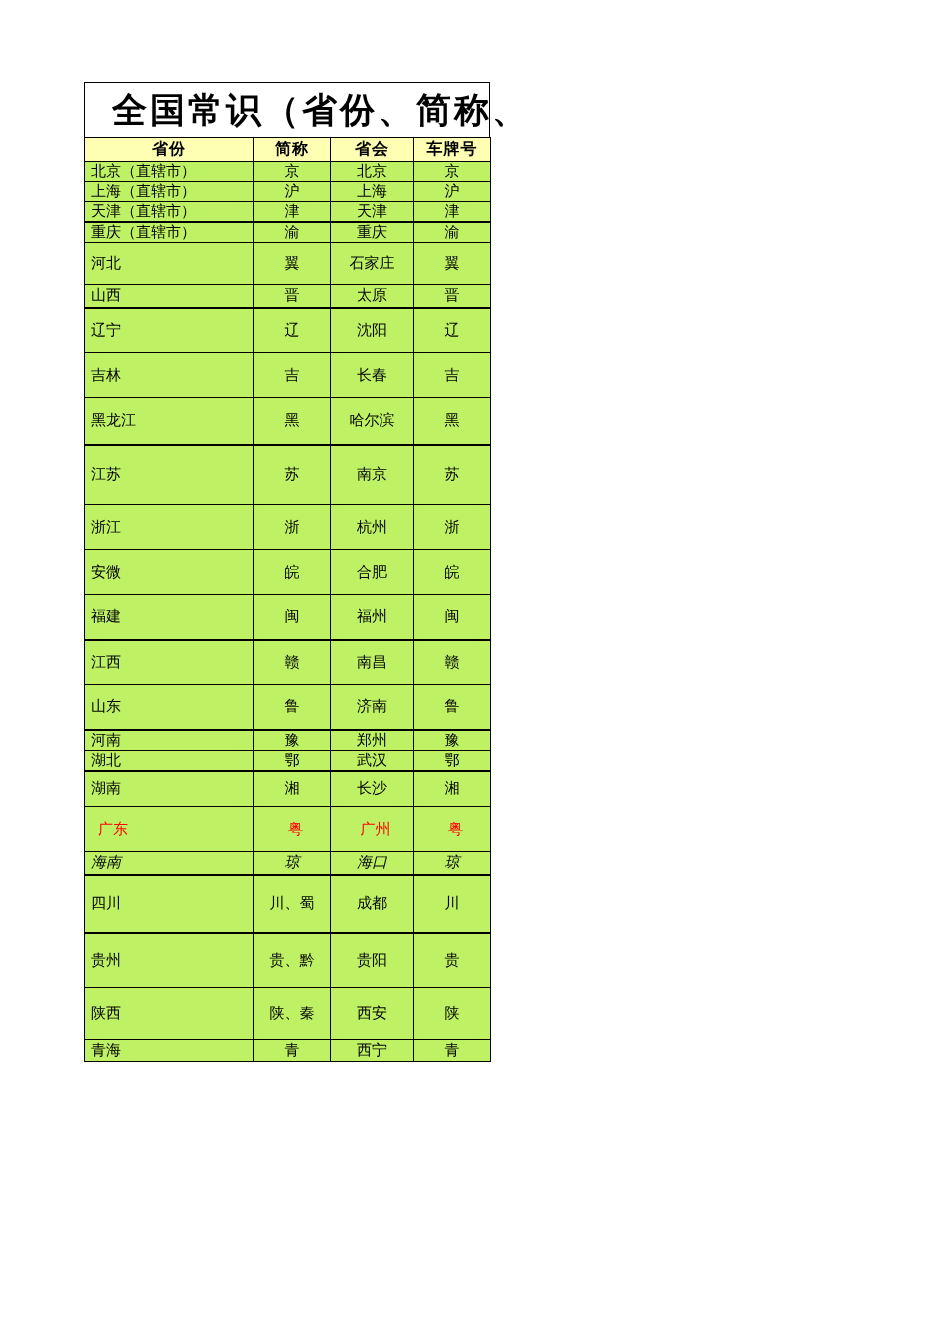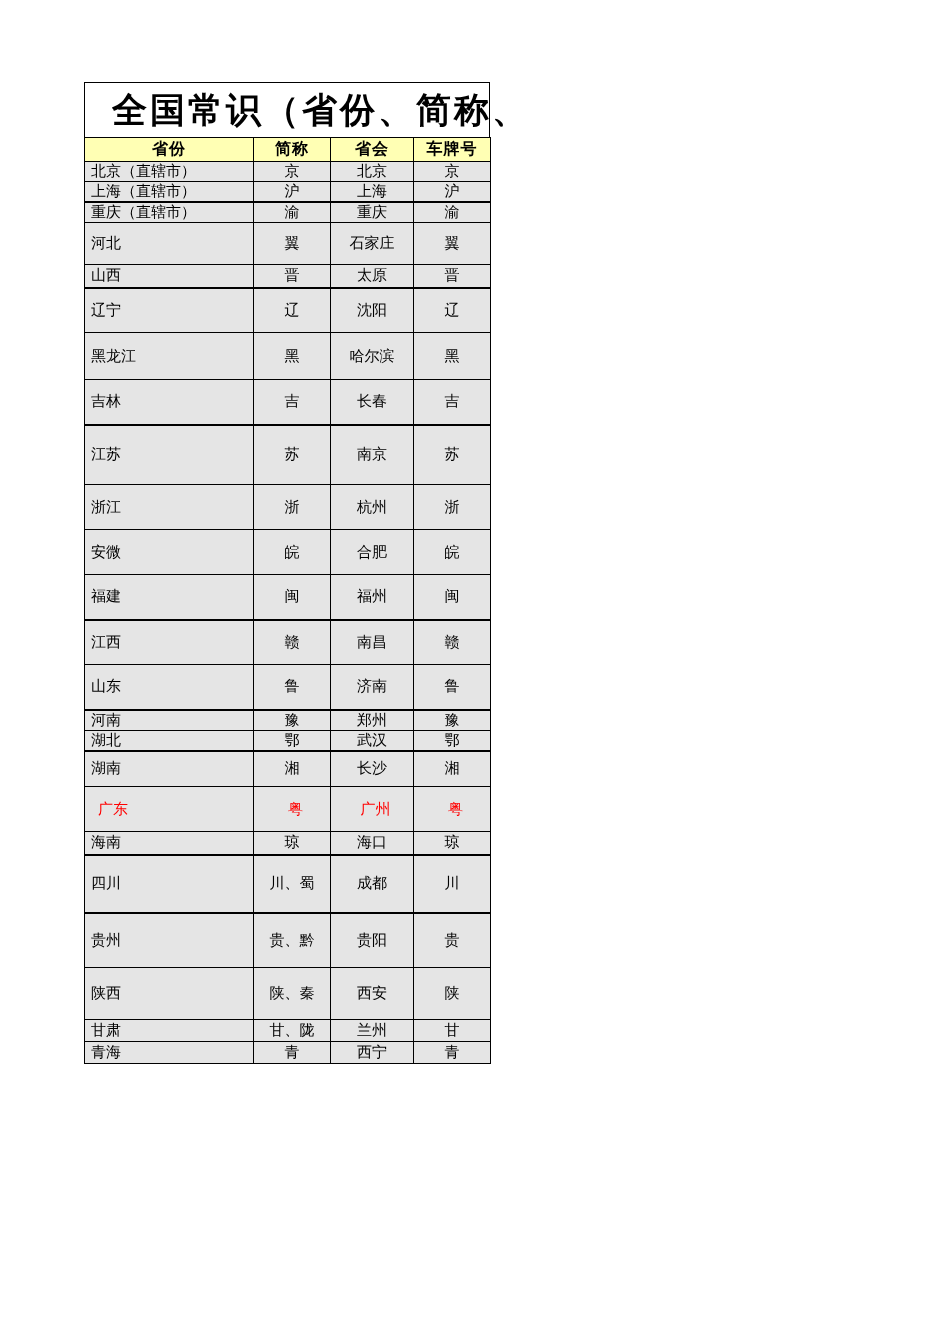--- a/index.html
+++ b/index.html
@@ -55,21 +55,21 @@
     color: #000000;
   }
 
   
   #grid {
     position: absolute;
     left: 84px;
     top: 137px;
     border-collapse: collapse;
     table-layout: fixed;
-    background: #e5e5e5;
+    background: #bef264;
   }
   #grid col.c-prov { width: 169px; }
   #grid col.c-abbr { width: 77px; }
   #grid col.c-cap  { width: 83px; }
   #grid col.c-plate{ width: 77px; }
 
   #grid td, #grid th {
     border: 1px solid #000000;
     padding: 0 6px;
     font-family: "DejaVu Sans", "Liberation Sans", sans-serif;
@@ -131,20 +131,26 @@
           <td class="abbr">京</td>
           <td class="cap">北京</td>
           <td class="plate">京</td>
         </tr>
         <tr style="height: 19px;">
           <td class="prov">上海（直辖市）</td>
           <td class="abbr">沪</td>
           <td class="cap">上海</td>
           <td class="plate">沪</td>
         </tr>
+        <tr style="height: 19px;">
+          <td class="prov">天津（直辖市）</td>
+          <td class="abbr">津</td>
+          <td class="cap">天津</td>
+          <td class="plate">津</td>
+        </tr>
         <tr class="thick-top" style="height: 19px;">
           <td class="prov">重庆（直辖市）</td>
           <td class="abbr">渝</td>
           <td class="cap">重庆</td>
           <td class="plate">渝</td>
         </tr>
         <tr style="height: 42px;">
           <td class="prov">河北</td>
           <td class="abbr">翼</td>
           <td class="cap">石家庄</td>
@@ -155,32 +161,32 @@
           <td class="abbr">晋</td>
           <td class="cap">太原</td>
           <td class="plate">晋</td>
         </tr>
         <tr class="thick-top" style="height: 45px;">
           <td class="prov">辽宁</td>
           <td class="abbr">辽</td>
           <td class="cap">沈阳</td>
           <td class="plate">辽</td>
         </tr>
+        <tr style="height: 45px;">
+          <td class="prov">吉林</td>
+          <td class="abbr">吉</td>
+          <td class="cap">长春</td>
+          <td class="plate">吉</td>
+        </tr>
         <tr style="height: 47px;">
           <td class="prov">黑龙江</td>
           <td class="abbr">黑</td>
           <td class="cap">哈尔滨</td>
           <td class="plate">黑</td>
         </tr>
-        <tr style="height: 45px;">
-          <td class="prov">吉林</td>
-          <td class="abbr">吉</td>
-          <td class="cap">长春</td>
-          <td class="plate">吉</td>
-        </tr>
         <tr class="thick-top" style="height: 60px; margin-top: 26px;">
           <td class="prov">江苏</td>
           <td class="abbr">苏</td>
           <td class="cap">南京</td>
           <td class="plate">苏</td>
         </tr>
         <tr style="height: 45px;">
           <td class="prov">浙江</td>
           <td class="abbr">浙</td>
           <td class="cap">杭州</td>
@@ -227,21 +233,21 @@
           <td class="abbr">湘</td>
           <td class="cap">长沙</td>
           <td class="plate">湘</td>
         </tr>
         <tr class="hl" style="height: 45px;">
           <td class="prov">广东</td>
           <td class="abbr">粤</td>
           <td class="cap">广州</td>
           <td class="plate">粤</td>
         </tr>
-        <tr style="height: 23px;">
+        <tr style="height: 23px; font-style: italic;">
           <td class="prov">海南</td>
           <td class="abbr">琼</td>
           <td class="cap">海口</td>
           <td class="plate">琼</td>
         </tr>
         <tr class="thick-top" style="height: 58px;">
           <td class="prov">四川</td>
           <td class="abbr">川、蜀</td>
           <td class="cap">成都</td>
           <td class="plate">川</td>
@@ -252,26 +258,20 @@
           <td class="cap">贵阳</td>
           <td class="plate">贵</td>
         </tr>
         <tr style="height: 52px;">
           <td class="prov">陕西</td>
           <td class="abbr">陕、秦</td>
           <td class="cap">西安</td>
           <td class="plate">陕</td>
         </tr>
         <tr style="height: 22px;">
-          <td class="prov">甘肃</td>
-          <td class="abbr">甘、陇</td>
-          <td class="cap">兰州</td>
-          <td class="plate">甘</td>
-        </tr>
-        <tr style="height: 22px;">
           <td class="prov">青海</td>
           <td class="abbr">青</td>
           <td class="cap">西宁</td>
           <td class="plate">青</td>
         </tr>
       </tbody>
   </table>
 
 </div>
 

